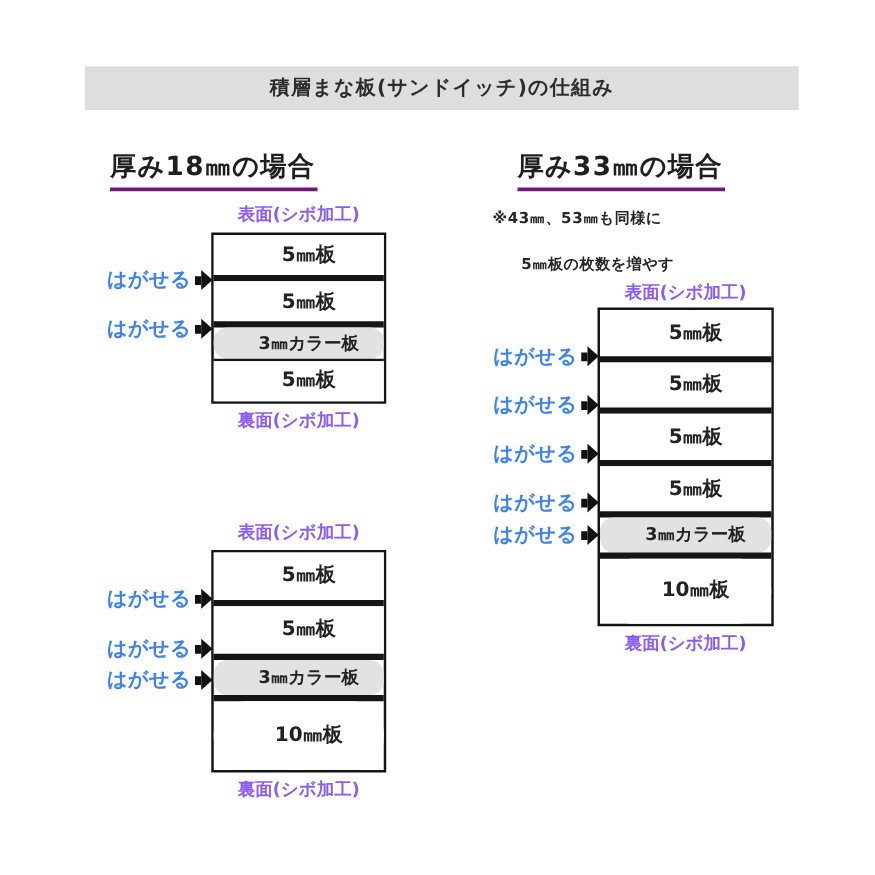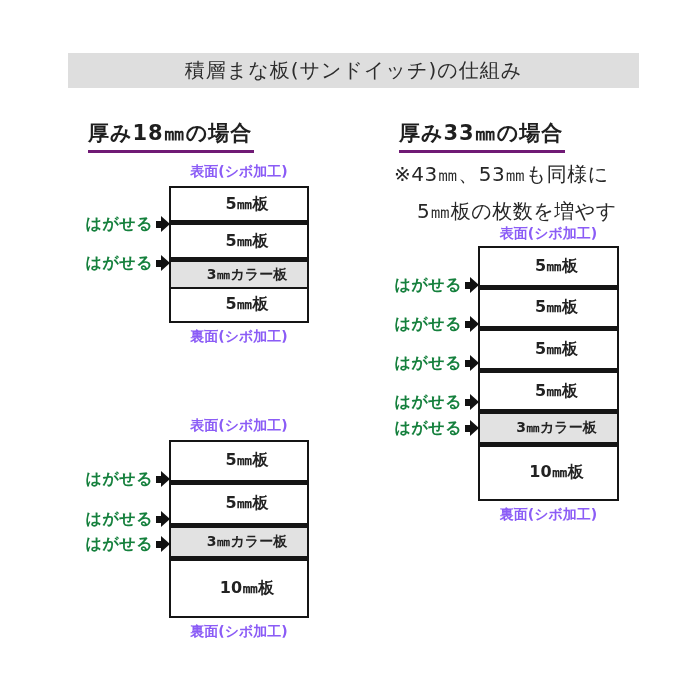--- a/index.html
+++ b/index.html
@@ -5,31 +5,31 @@
   html,body{margin:0;padding:0;background:#fff;}
   .canvas{
     position:relative;width:700px;height:700px;background:#ffffff;
     font-family:"DejaVu Sans",sans-serif;color:#2a2a2a;overflow:hidden;
   }
   
   .title-bar{
     position:absolute;left:68px;top:53px;width:571px;height:35px;
     background:#dedede;display:flex;align-items:center;justify-content:center;
   }
-  .title-text{font-size:20px;font-weight:400;letter-spacing:1px;color:#2c2c2c;}
+  .title-text{font-size:16px;font-weight:700;letter-spacing:1px;color:#2c2c2c;}
   
   .heading{
     position:absolute;font-size:21px;font-weight:700;letter-spacing:1px;
     color:#1f1f1f;border-bottom:3px solid #701a75;padding:0 2px 3px 0;
   }
   #h1{left:88px;top:119px;}
   #h2{left:88px;top:375px;}
-  #h3{left:399px;top:119px;}
-  
-  .note{position:absolute;left:394px;top:162px;font-size:20px;font-weight:400;
+  #h3{left:414px;top:119px;}
+  
+  .note{position:absolute;left:394px;top:162px;font-size:12px;font-weight:700;
         line-height:25px;color:#272727;letter-spacing:0.5px;}
   .note .line2{padding-left:23px;margin-top:12px;}
   
   .face-label{position:absolute;text-align:center;font-size:14px;font-weight:600;color:#8b5cf6;}
   #front1{left:169px;top:163px;width:140px;}
   #back1 {left:169px;top:328px;width:140px;}
   #front2{left:169px;top:417px;width:140px;}
   #back2 {left:169px;top:623px;width:140px;}
   #front3{left:478px;top:225px;width:141px;}
   #back3 {left:478px;top:506px;width:141px;}
@@ -39,28 +39,28 @@
     display:flex;flex-direction:column;box-sizing:border-box;
   }
   #box1{left:169px;top:186px;width:140px;height:137px;}
   #box2{left:169px;top:440px;width:140px;height:178px;}
   #box3{left:478px;top:246px;width:141px;height:255px;}
   .layer{
     display:flex;align-items:center;justify-content:center;
     font-size:16px;font-weight:600;color:#222;background:#fff;min-height:0;padding-left:16px;
   }
   .layer.t5{flex-grow:5;}
-  .layer.t3{flex-grow:3;background:#e2e2e2;font-size:14px;}
+  .layer.t3{flex-grow:3;background:#e2e2e2;font-size:14px;border-radius:11px;}
   .layer.t10{flex-grow:10;border-radius:25px;}
   .divider{flex:none;height:5px;background:#151515;}
   .divider.thin{height:2px;}
   
   .peel-row{
     position:absolute;height:20px;display:flex;align-items:center;
-    font-size:16px;font-weight:600;color:#15803d;letter-spacing:0.5px;justify-content:space-between;
+    font-size:16px;font-weight:600;color:#3b82f6;letter-spacing:0.5px;justify-content:space-between;
   }
   .col-left{right:530px;}
   .col-right{right:221px;}
   .peel-arrow{display:flex;align-items:center;margin-left:3px;}
   .peel-arrow .tail{width:5px;height:7px;background:#111;}
   .peel-arrow .head{
     width:0;height:0;border-top:8px solid transparent;
     border-bottom:8px solid transparent;border-left:9px solid #111;
   }
 </style>

